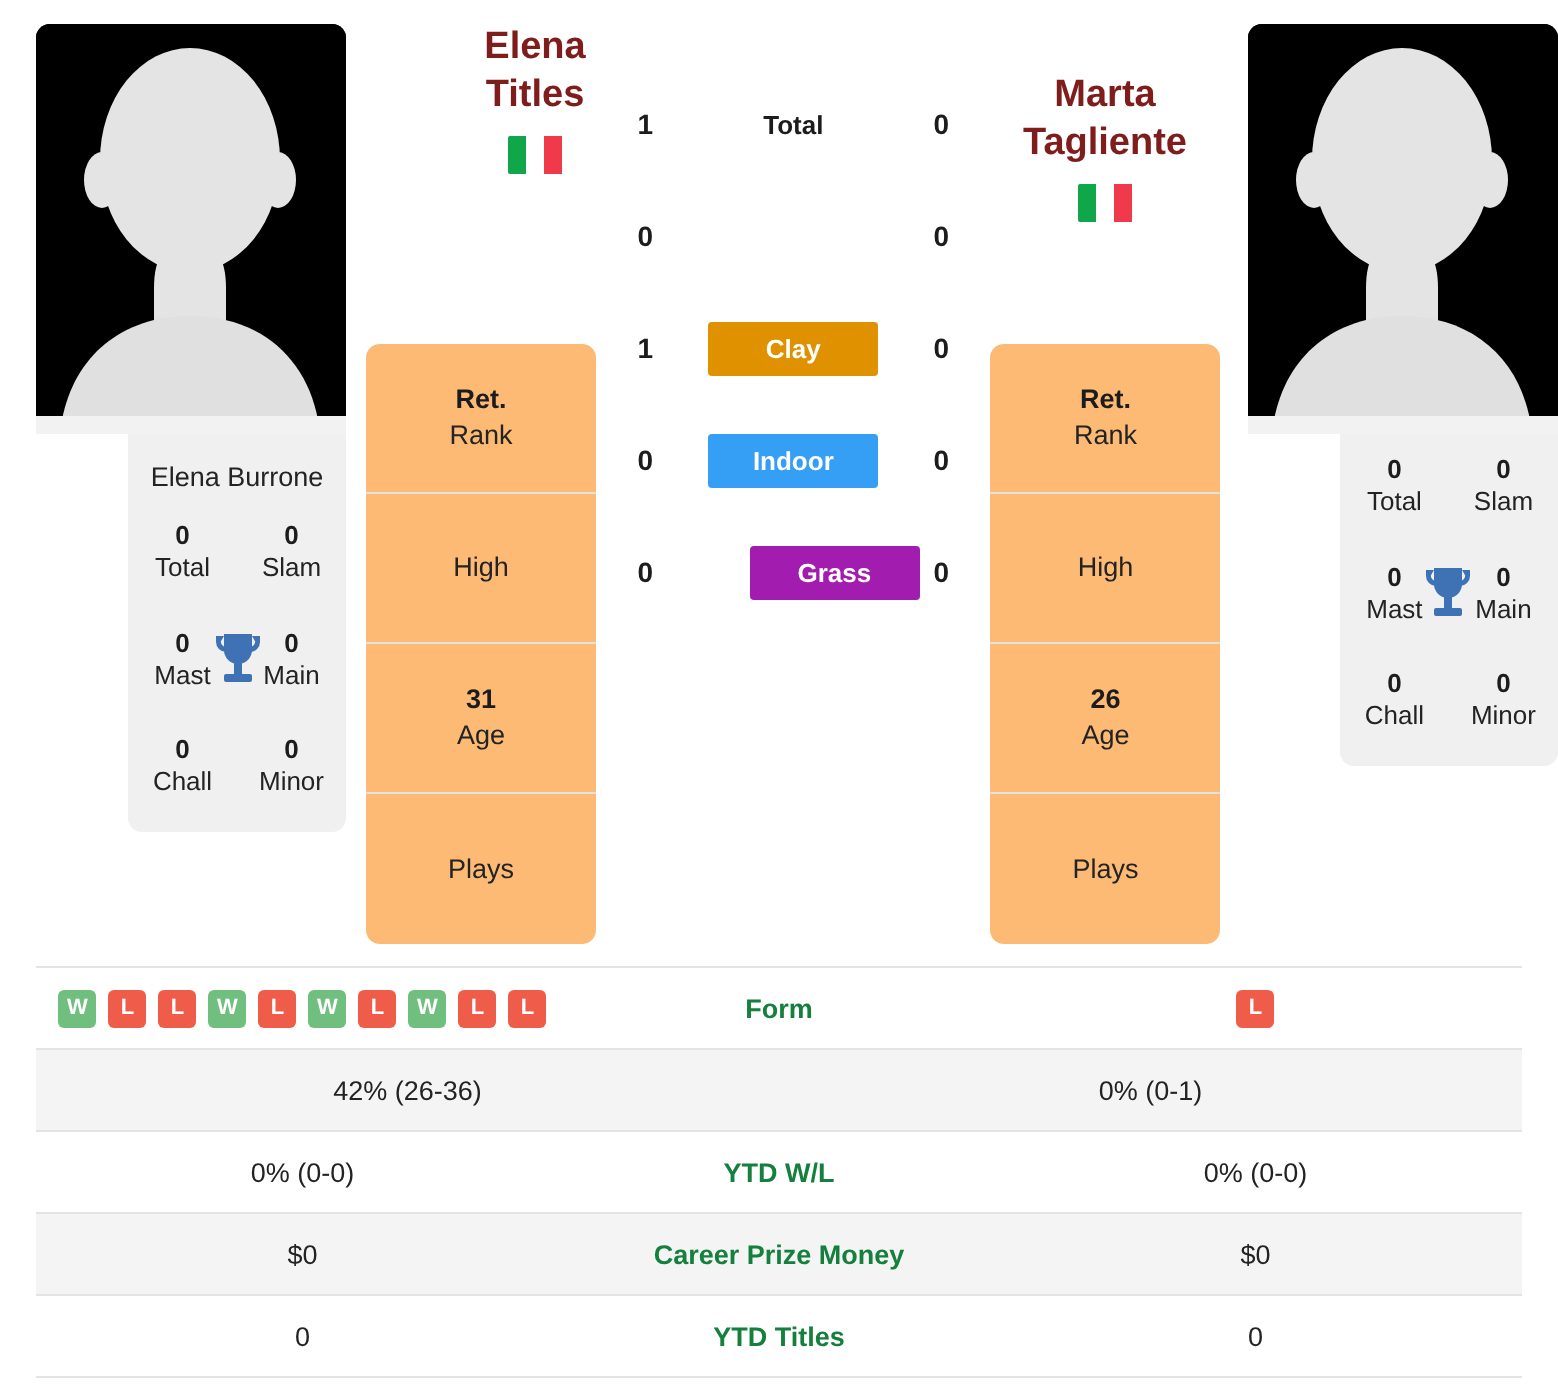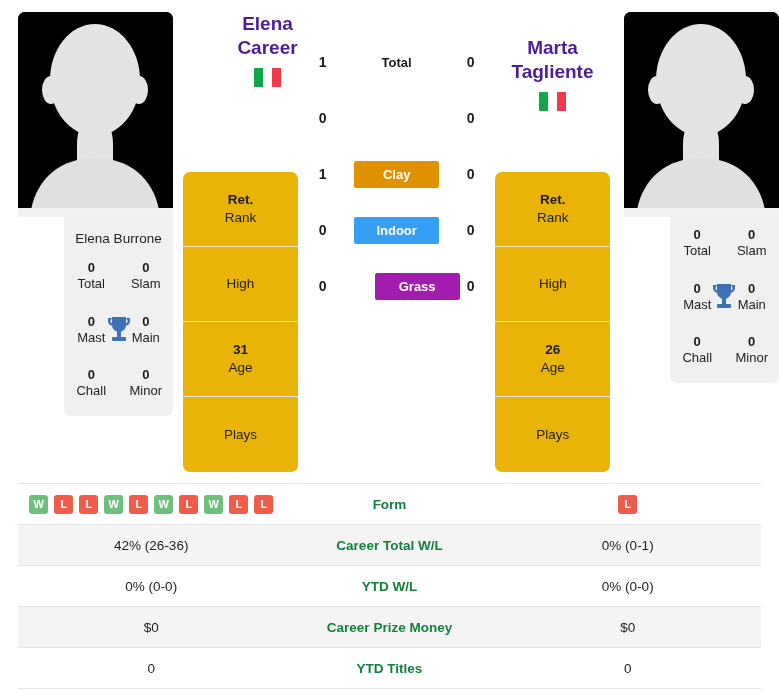--- a/index.html
+++ b/index.html
@@ -68,21 +68,21 @@
     left: 50%;
     top: 50%;
     transform: translate(-50%, -50%);
     width: 28px; height: 30px;
   }
 
   
   .info-card {
     width: 115px;
     flex: 0 0 115px;
-    background: #eab308;
+    background: #fdba74;
     border-radius: 7px;
     margin-top: 160px;
     overflow: hidden;
   }
   .info-card.left-card  { margin-left: 10px; }
   .info-card.right-card { margin-left: 0; }
   .info-cell {
     height: 75px;
     display: flex;
     flex-direction: column;
@@ -99,21 +99,21 @@
   .h2h {
     flex: 0 0 170px;
     width: 170px;
     margin: 0 auto;
     padding-top: 22px;
   }
   .name-block { text-align: center; }
   .pname {
     font-size: 19px;
     font-weight: bold;
-    color: #4c1d95;
+    color: #7f1d1d;
     line-height: 1.24;
   }
   .flag {
     display: inline-flex;
     width: 28px; height: 19px;
     margin-top: 9px;
     border-radius: 1px;
     overflow: hidden;
   }
   .flag span { display: block; height: 100%; width: 33.34%; }
@@ -372,21 +372,21 @@
           </svg>
         </div>
       </div>
     </div>
   </div>
 
   <div class="top-band">
     <div style="flex:0 0 200px;"></div>
     <div class="name-block" style="flex:0 0 115px; margin-left:10px;">
       <div class="pname">Elena</div>
-      <div class="pname">Career</div>
+      <div class="pname">Titles</div>
       <div class="flag">
         <span style="background:#10a64a"></span>
           <span style="background:#ffffff"></span>
           <span style="background:#f03a4b"></span>
       </div>
     </div>
     <div style="flex:0 0 170px;"></div>
     <div class="name-block" style="flex:0 0 115px;margin-top:24px;">
       <div class="pname">Marta</div>
       <div class="pname">Tagliente</div>
@@ -419,21 +419,20 @@
       <div class="scell mid">Form</div>
       <div class="scell">
         <div class="form-wrap" id="form-right">
             <div class="form-badge fl">L</div>
           </div>
       </div>
     </div>
 
     <div class="srow alt">
       <div class="scell">42% (26-36)</div>
-      <div class="scell mid">Career Total W/L</div>
       <div class="scell">0% (0-1)</div>
     </div>
 
     <div class="srow">
       <div class="scell">0% (0-0)</div>
       <div class="scell mid">YTD W/L</div>
       <div class="scell">0% (0-0)</div>
     </div>
 
     <div class="srow alt">

